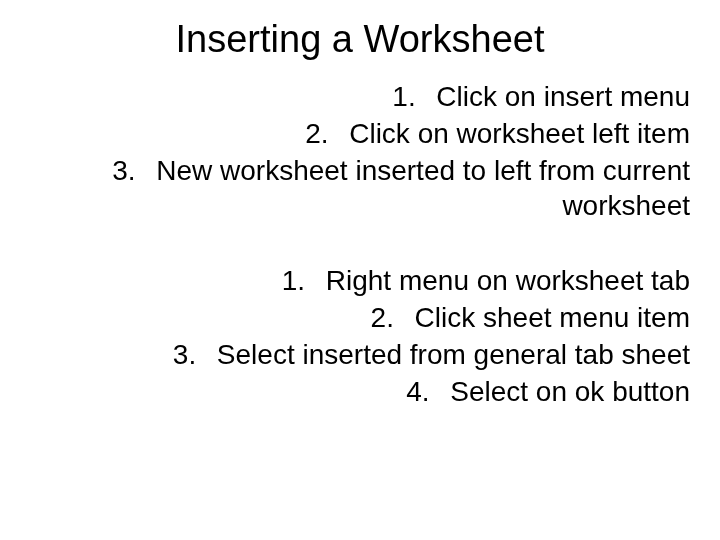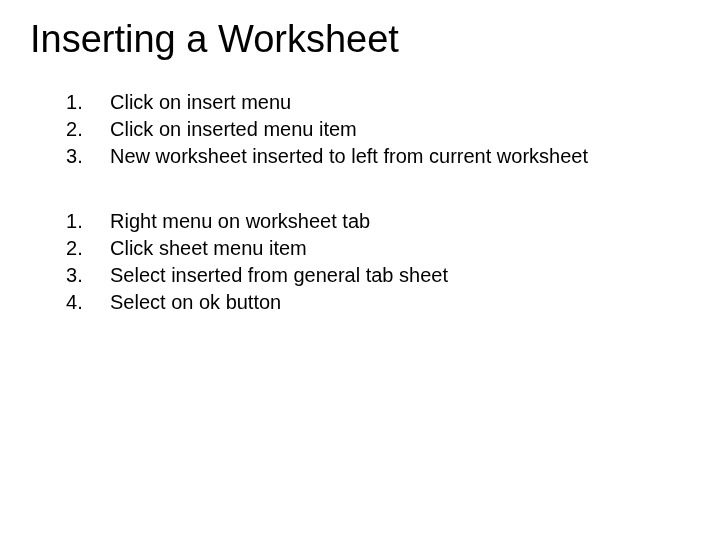--- a/index.html
+++ b/index.html
@@ -6,29 +6,30 @@
     body {
       width: 720px;
       height: 540px;
       background: #ffffff;
       font-family: Arial, Helvetica, sans-serif;
       color: #000;
       padding: 18px 30px;
     }
     .title {
       font-size: 38px;
-      text-align: left;
-      margin-bottom: 29px;
+      text-align: center;
+      margin-bottom: 18px;
       font-weight: normal;
     }
     .list {
       list-style: none;
       counter-reset: item;
-      font-size: 20px;
+      font-size: 28px;
       line-height: 1.25;
+      text-align: right;
     }
     .list li {
       counter-increment: item;
       padding-left: 80px;
       text-indent: -44px;
       margin-bottom: 2px;
     }
     .list li::before {
       content: counter(item) ".";
       display: inline-block;
@@ -41,21 +42,21 @@
       margin-top: 40px;
     }
   </style>
 </head>
 <body>
 
 <h1 class="title">Inserting a Worksheet</h1>
 
 <ol class="list">
   <li>Click on insert menu</li>
-  <li>Click on inserted menu item</li>
+  <li>Click on worksheet left item</li>
   <li>New worksheet inserted to left from current worksheet</li>
 </ol>
 
 <ol class="list">
   <li>Right menu on worksheet tab</li>
   <li>Click sheet menu item</li>
   <li>Select inserted from general tab sheet</li>
   <li>Select on ok button</li>
 </ol>
 

